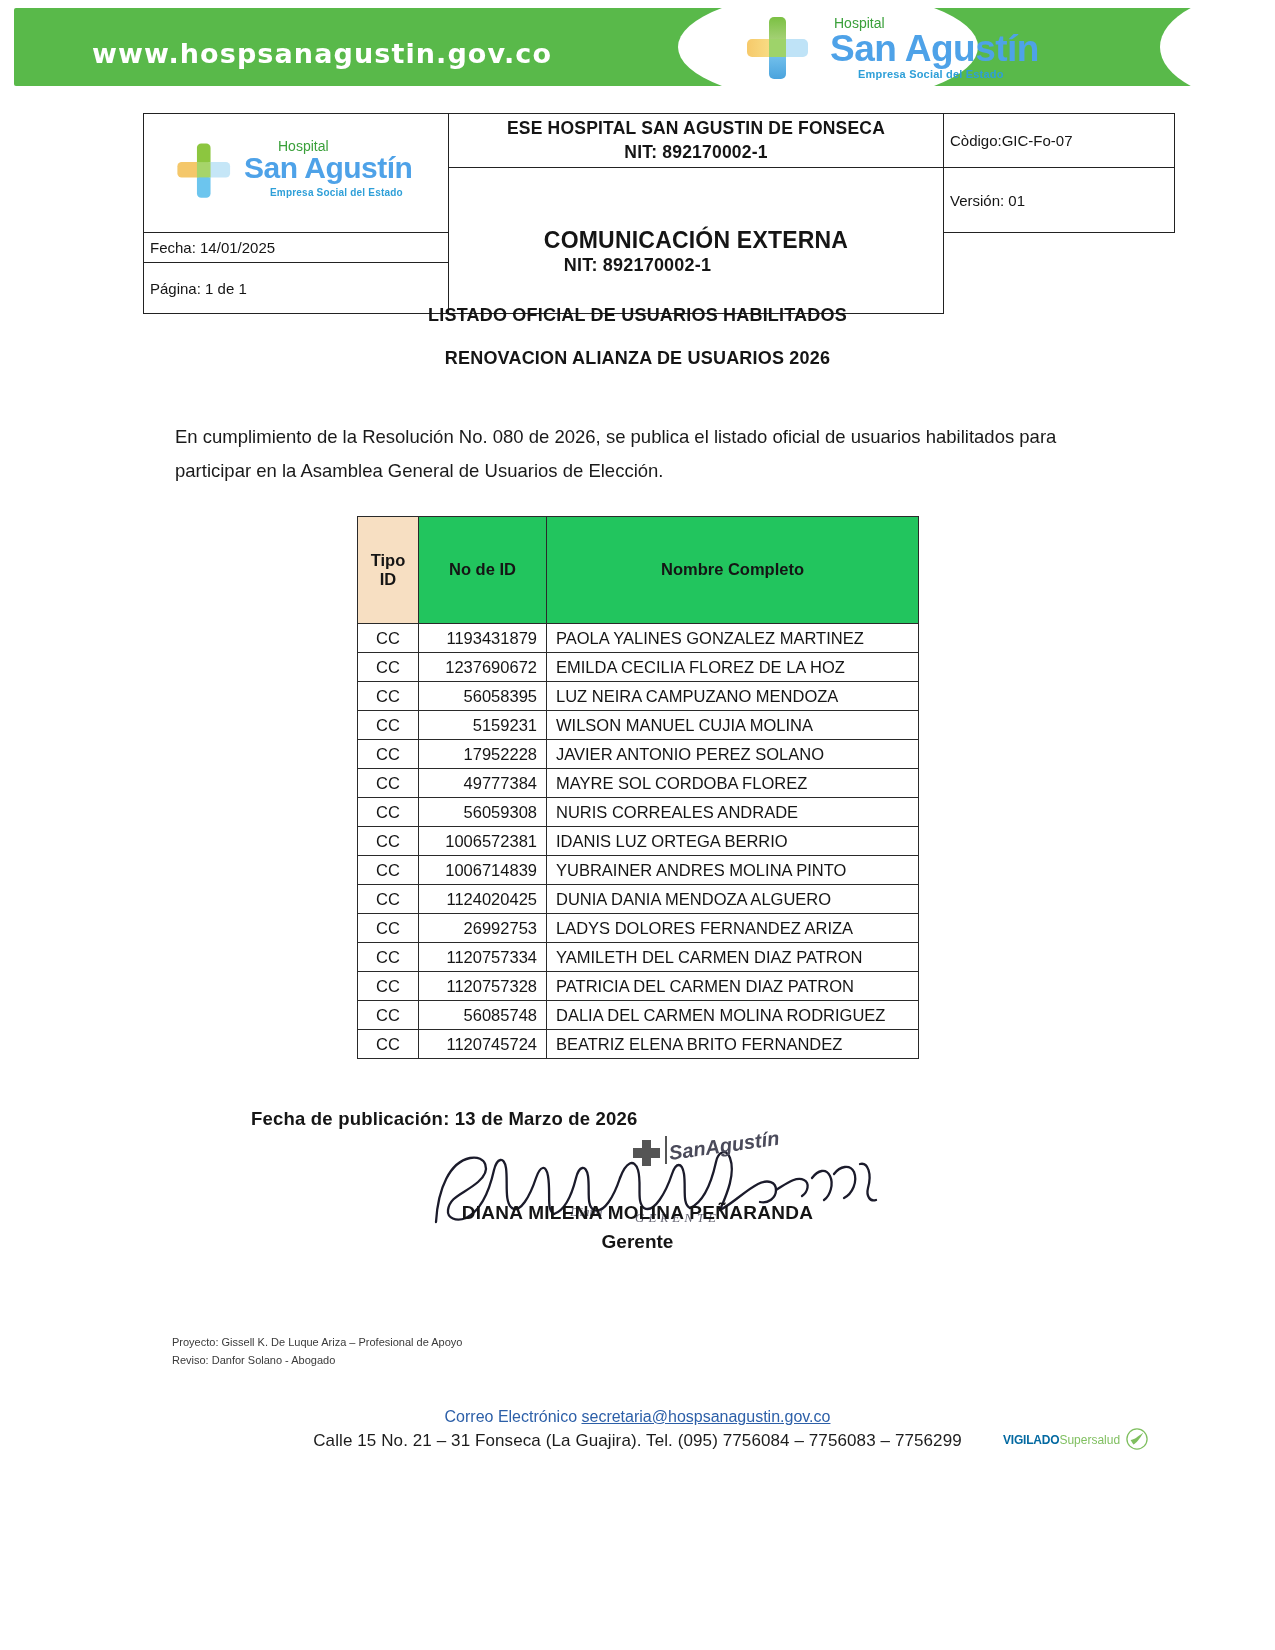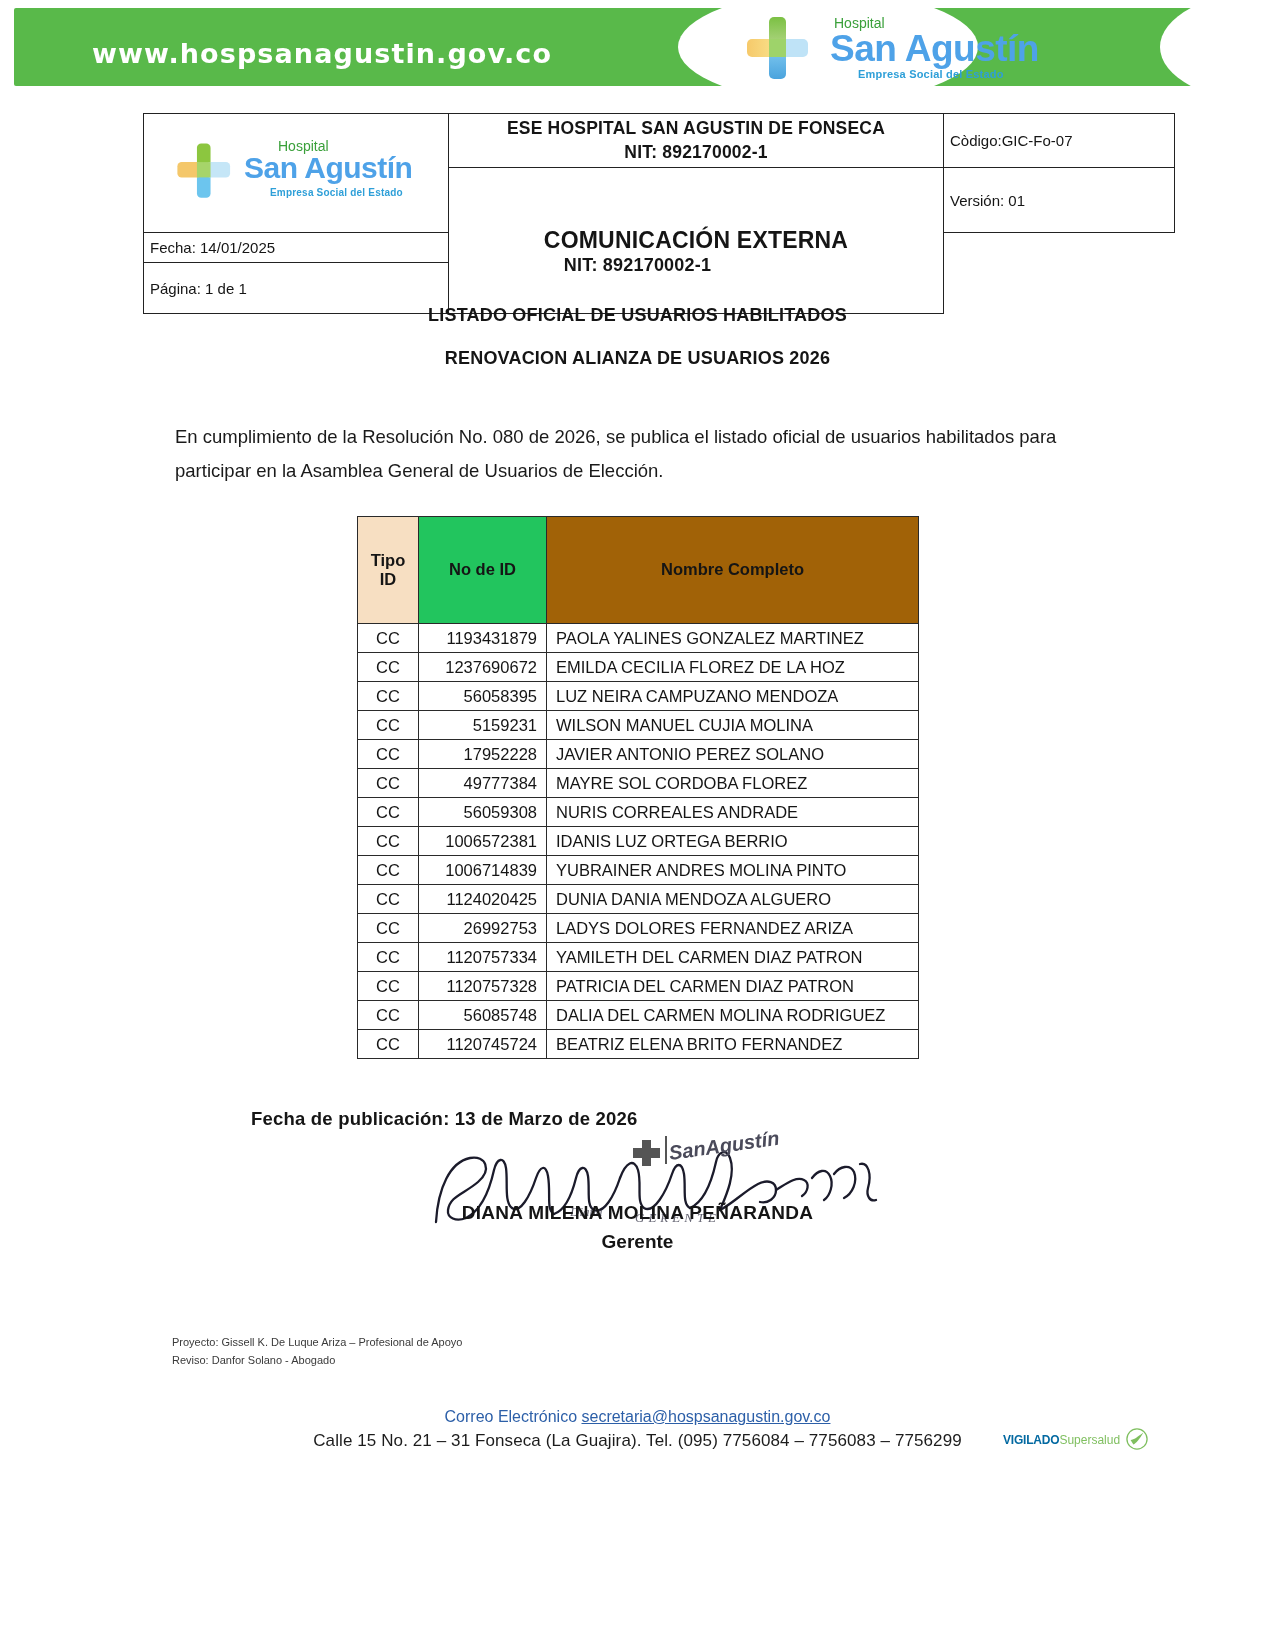--- a/index.html
+++ b/index.html
@@ -380,21 +380,21 @@
   <div class="body-par">En cumplimiento de la Resolución No. 080 de 2026, se publica el listado oficial de usuarios habilitados para participar en la Asamblea General de Usuarios de Elección.</div>
 
   <table class="users-table">
     <thead>
       <tr>
         <th class="col-tipo" style="background: rgb(247, 223, 194);">
           <span>Tipo</span><br>
           <span>ID</span>
         </th>
         <th class="col-id" style="background: #22c55e;">No de ID</th>
-        <th class="col-nom" style="background: #a16207;">Nombre Completo</th>
+        <th class="col-nom" style="background: #22c55e;">Nombre Completo</th>
       </tr>
     </thead>
     <tbody id="users-body">
         <tr>
           <td class="cell-tipo">CC</td>
           <td class="cell-id">1193431879</td>
           <td class="cell-nom">PAOLA YALINES GONZALEZ MARTINEZ</td>
         </tr>
         <tr>
           <td class="cell-tipo">CC</td>

